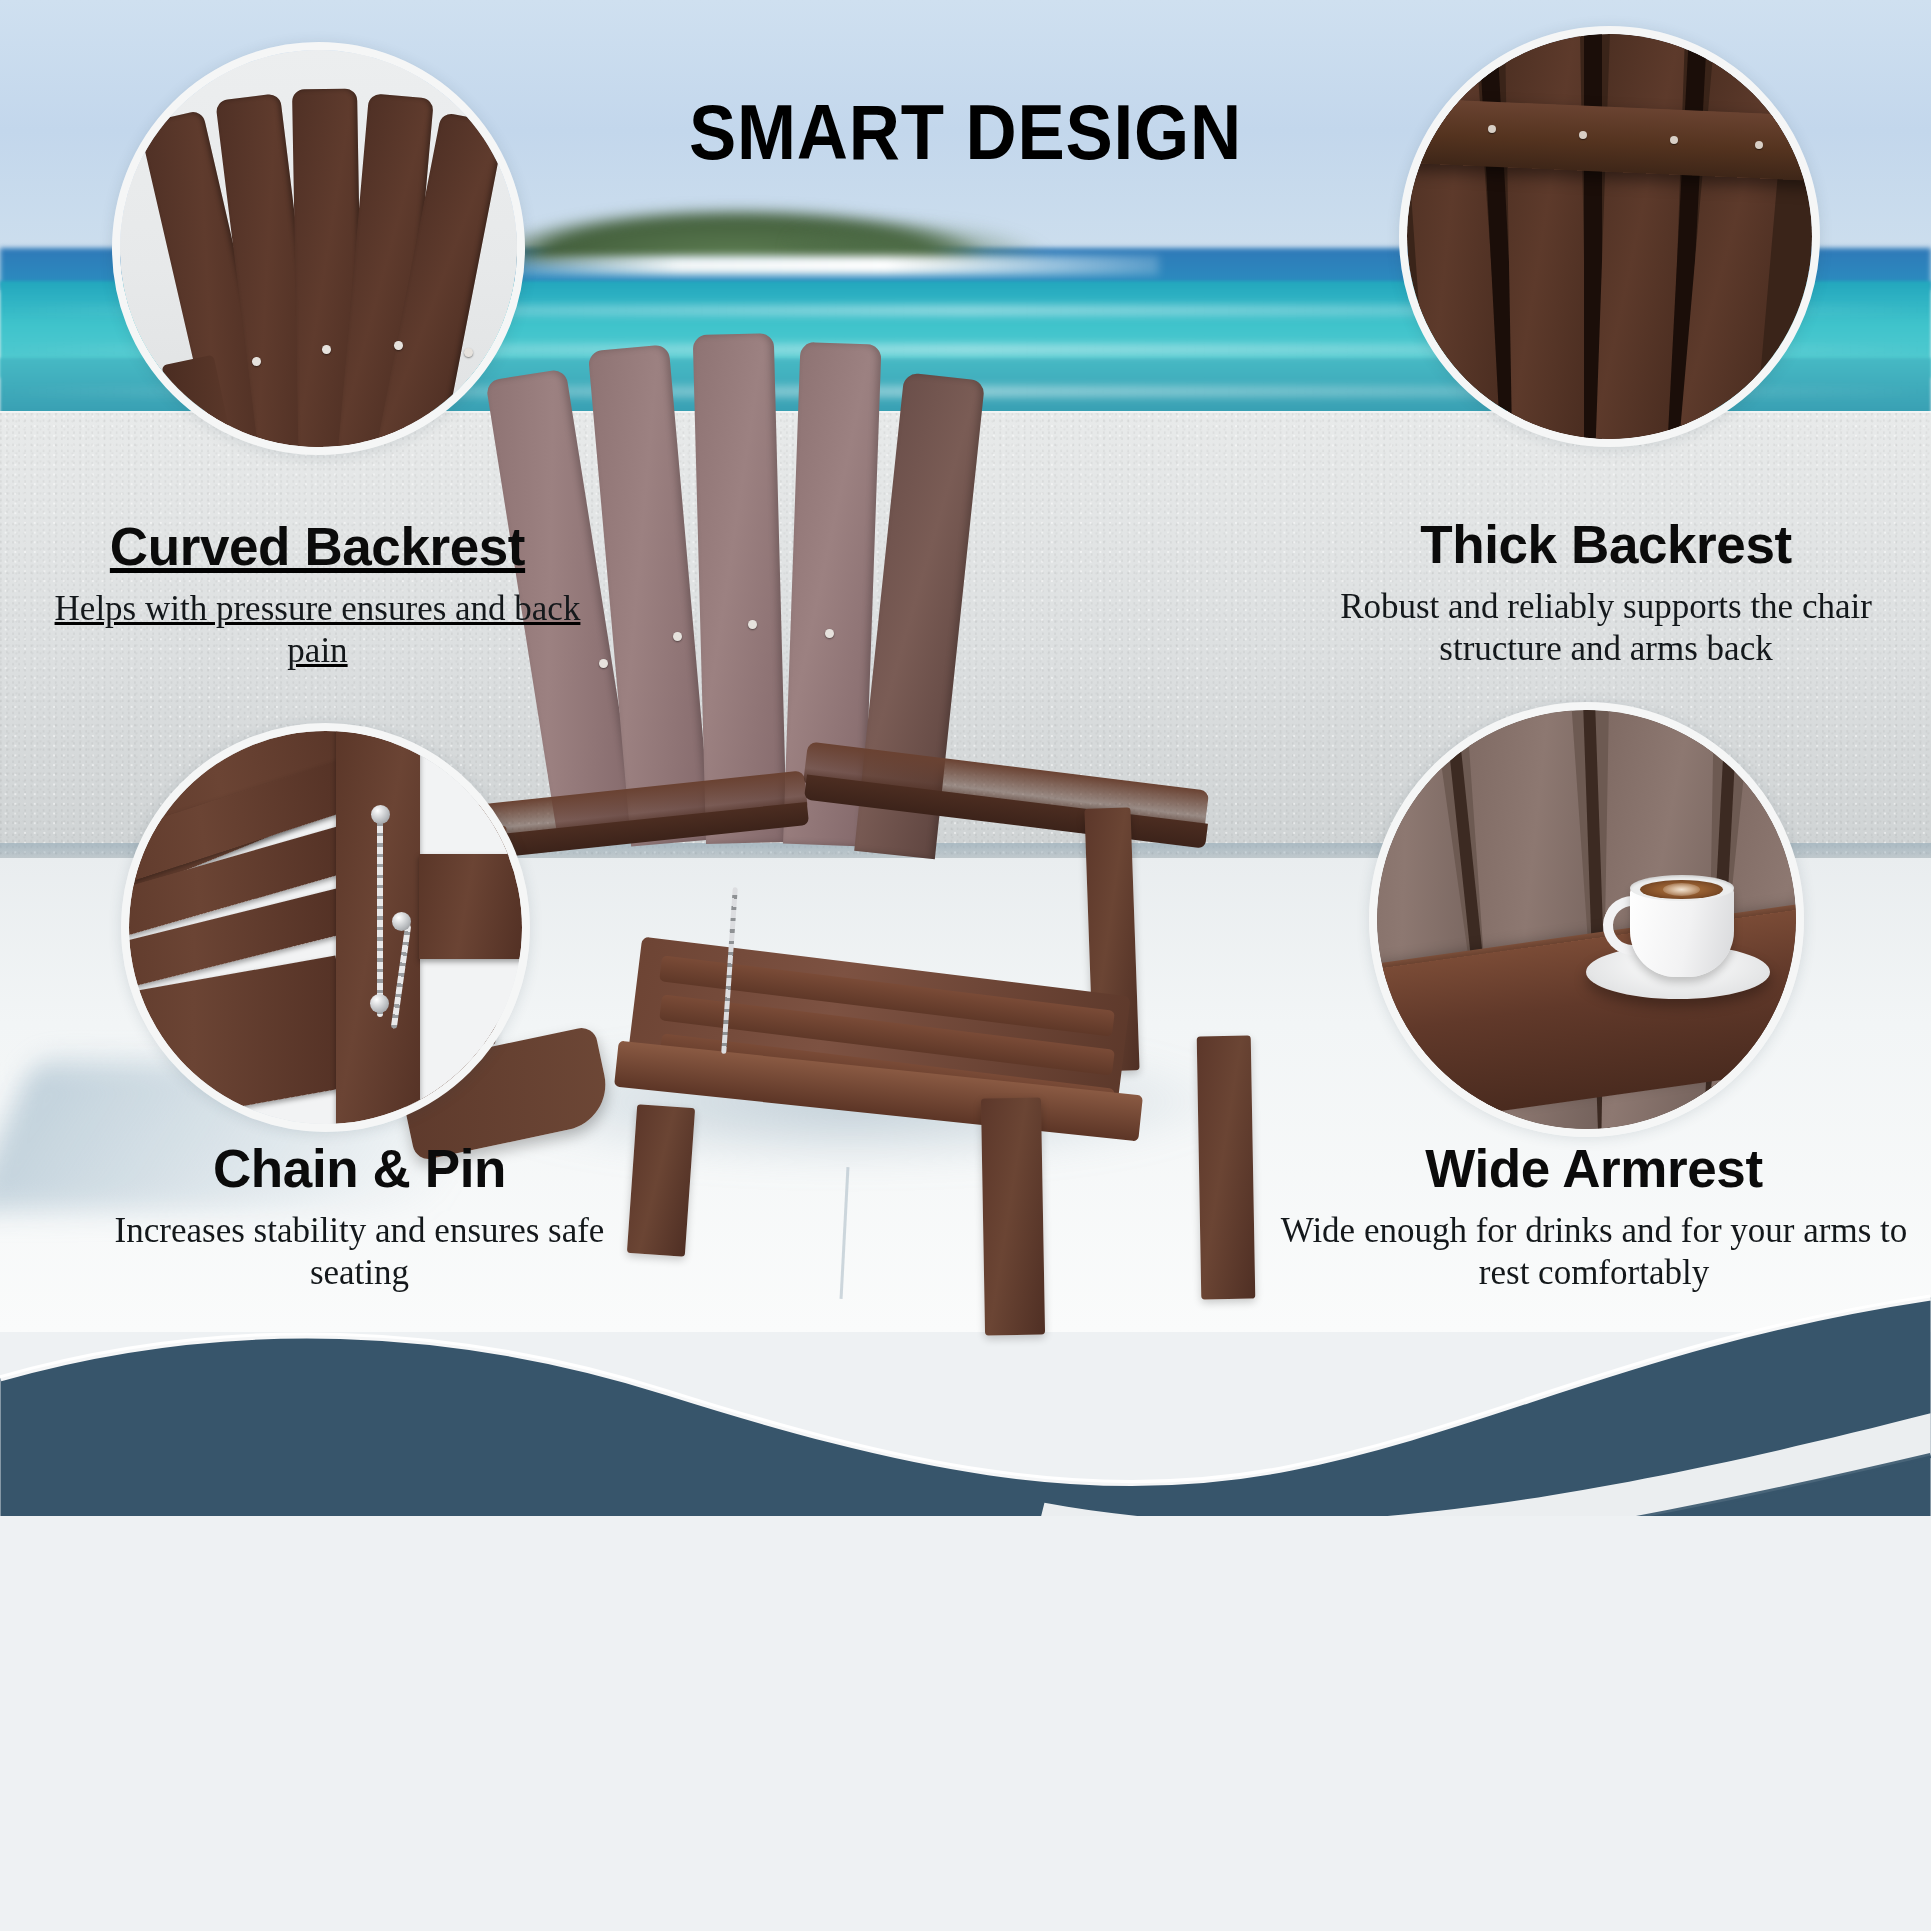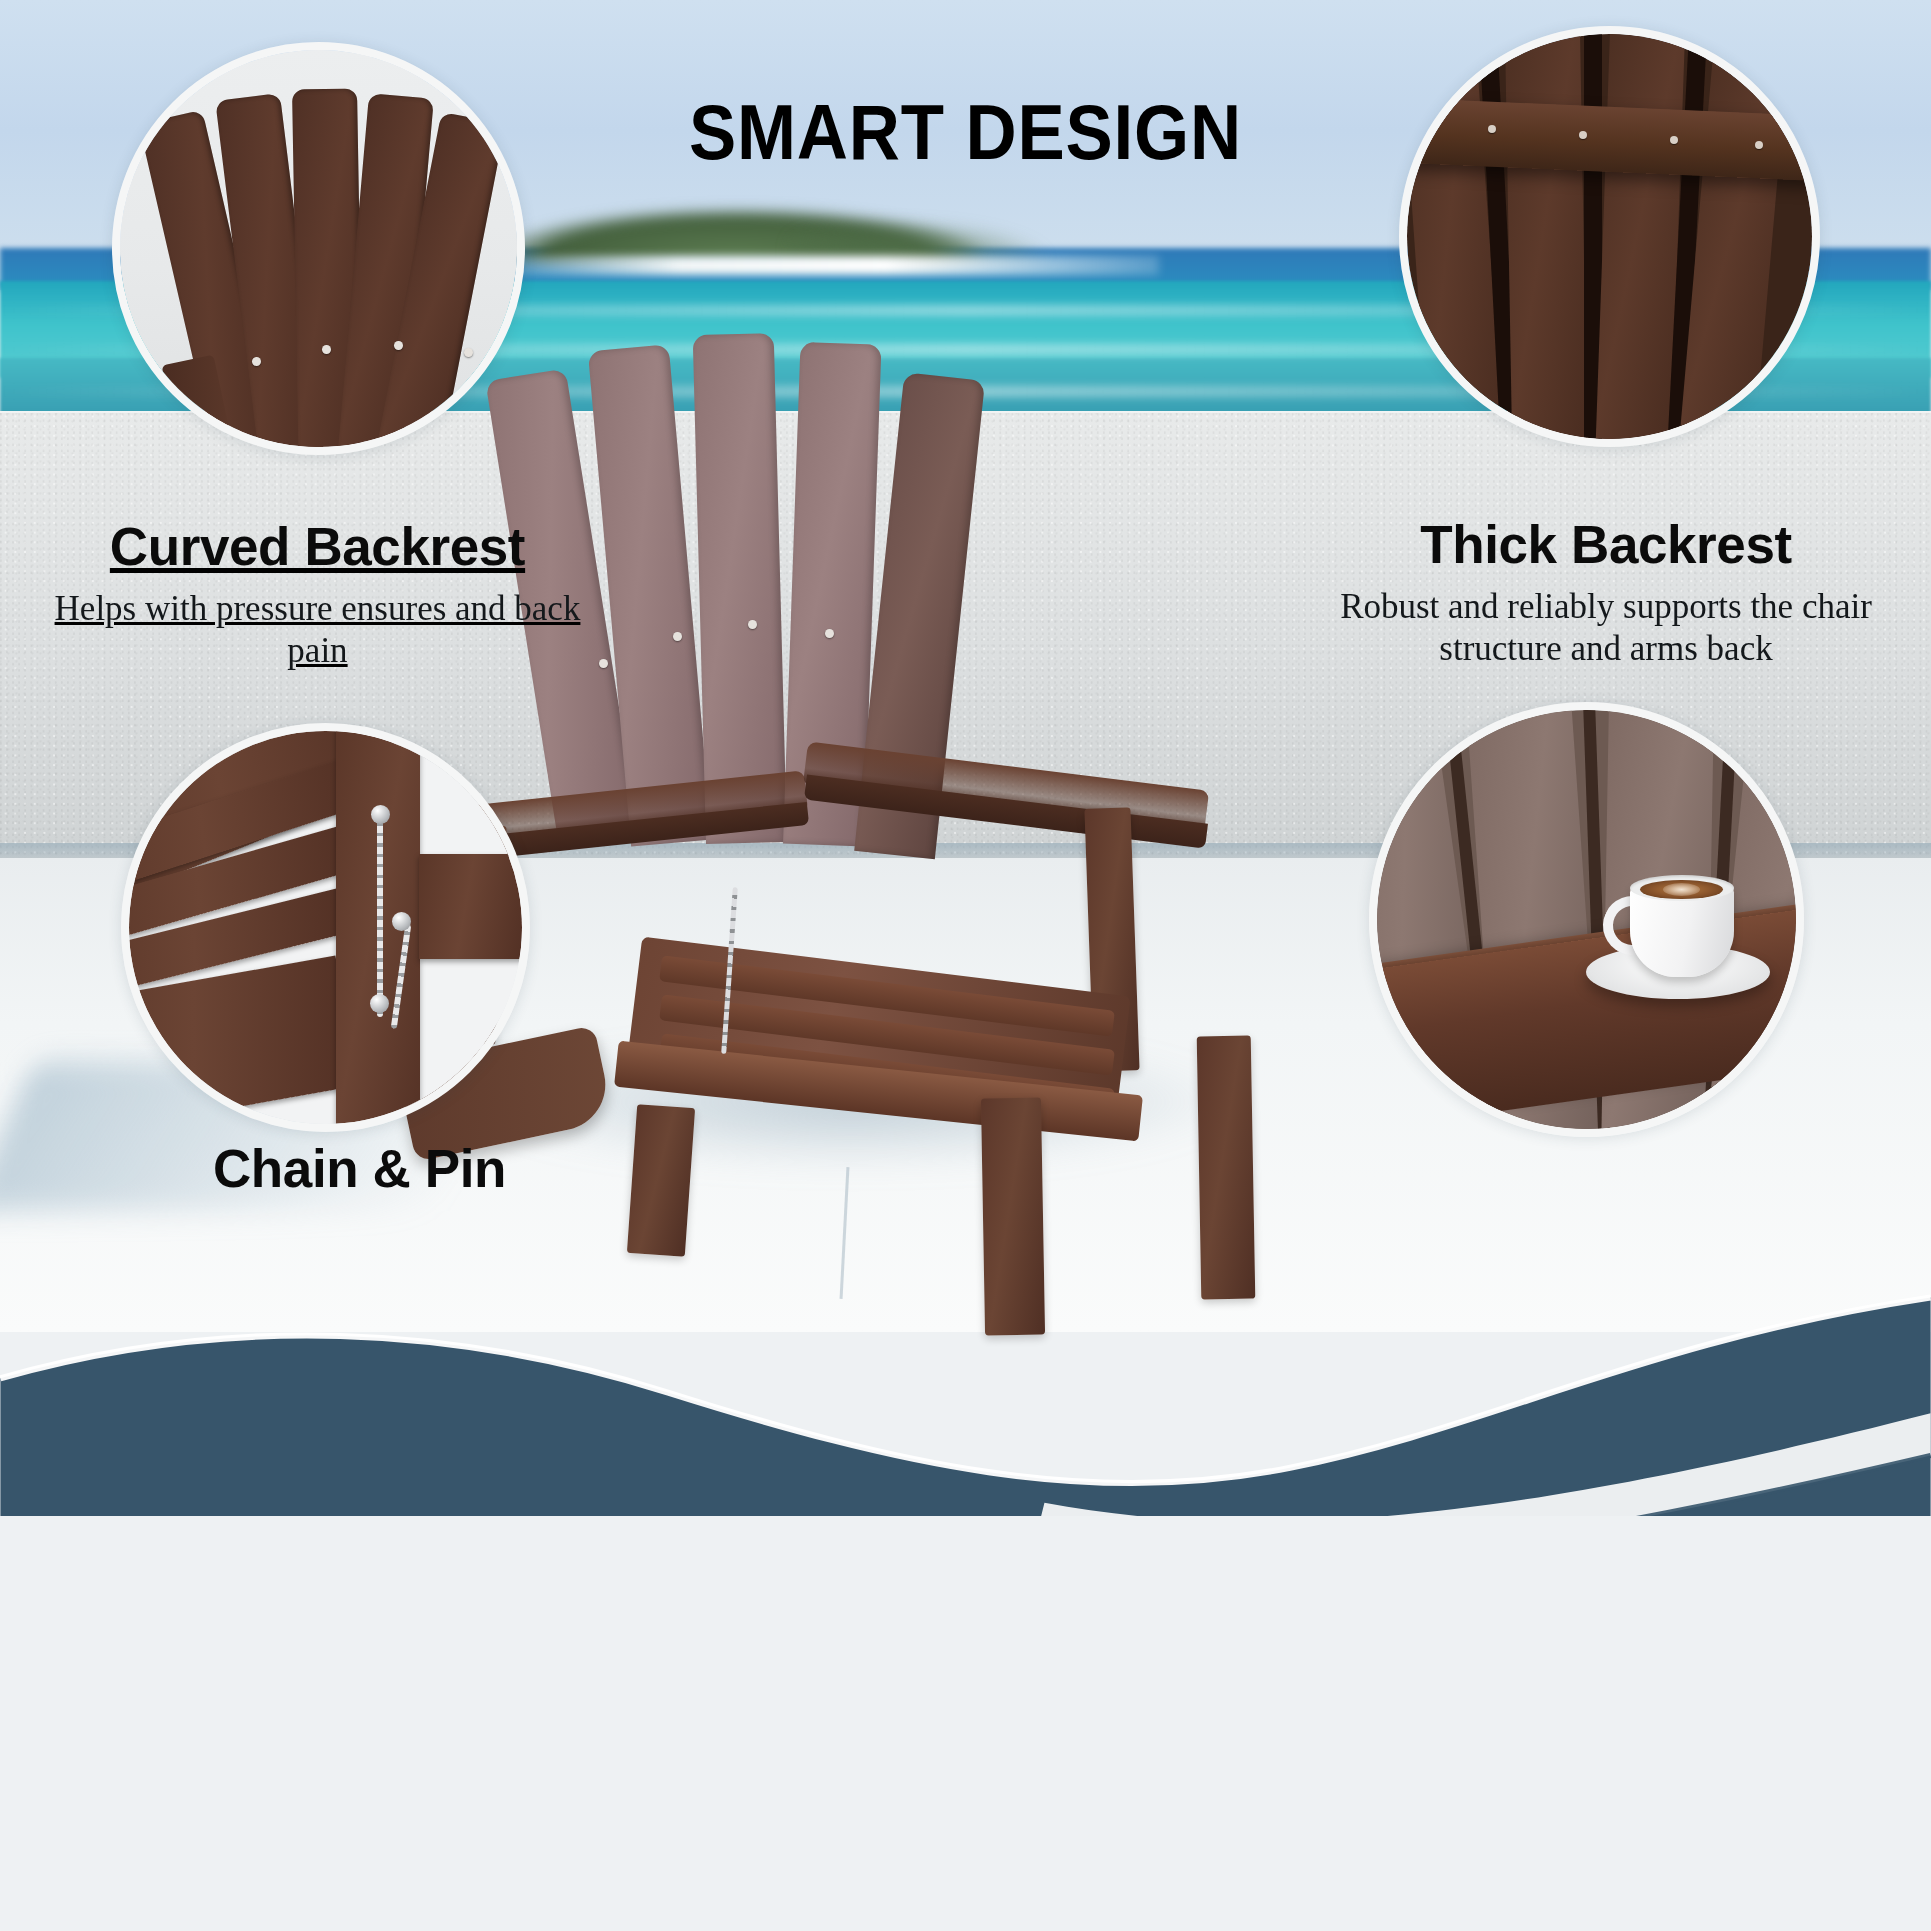--- a/index.html
+++ b/index.html
@@ -301,20 +301,25 @@
   <div class="cap" id="cap-backrest">
     <h3>Curved Backrest</h3>
     <p>Helps with pressure ensures and back pain</p>
   </div>
   <div class="cap" id="cap-crossbar">
     <h3>Thick Backrest</h3>
     <p>Robust and reliably supports the chair structure and arms back</p>
   </div>
   <div class="cap" id="cap-chain">
     <h3>Chain &amp; Pin</h3>
+    <p>Increases stability and ensures safe seating</p>
+  </div>
+  <div class="cap" id="cap-armrest">
+    <h3>Wide Armrest</h3>
+    <p>Wide enough for drinks and for your arms to rest comfortably</p>
   </div>
 
   <div class="banner">
     <svg width="1931" height="658" viewBox="0 0 2200 750">
       <path d="M0,120 C260,46 520,60 760,136 C1020,218 1240,268 1470,222
                C1700,176 1870,78 2200,28 L2200,750 L0,750 Z" fill="#37556b"></path>
       <path d="M0,120 C260,46 520,60 760,136 C1020,218 1240,268 1470,222
                C1700,176 1870,78 2200,28" fill="none" stroke="#ffffff" stroke-width="7" opacity=".95"></path>
       <path d="M1180,302 C1420,356 1680,330 2200,208 L2200,160
                C1700,288 1430,306 1190,262 Z" fill="#ffffff" opacity=".9"></path>

